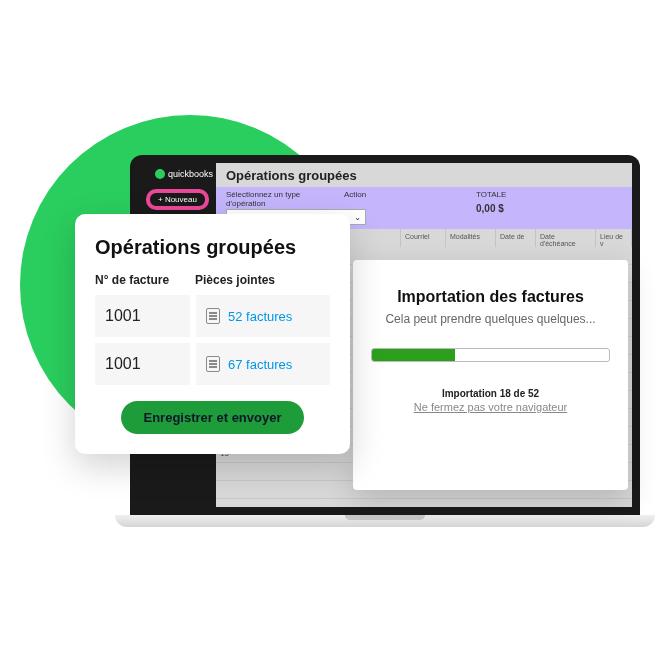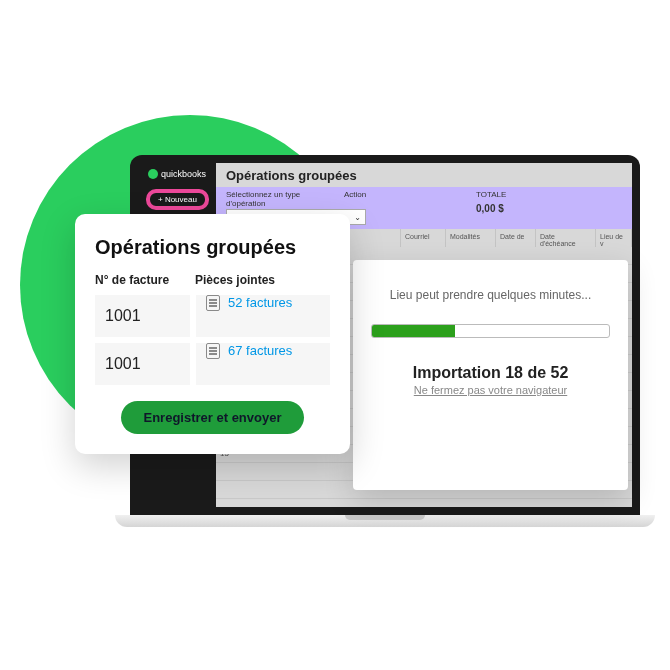--- a/index.html
+++ b/index.html
@@ -64,21 +64,21 @@
     border-radius: 0 0 6px 6px;
   }
   .app-sidebar {
     position: absolute;
     left: 0; top: 0; bottom: 0;
     width: 78px;
     background: #1a1a1a;
   }
   .qb-logo {
     position: absolute;
-    left: 10px;
+    left: 17px;
     top: 6px;
     color: #fff;
     font-size: 9px;
     display: flex;
     align-items: center;
     gap: 3px;
   }
   .qb-logo .dot {
     width: 10px; height: 10px;
     border-radius: 50%;
@@ -161,21 +161,21 @@
   }
   .tbl-head .c1 { width: 100px; }
   .tbl-cell-row {
     display:flex; align-items:center; height:42px;
   }
   .tbl-cell-row .c1 {
     width: 95px; font-size:16px; color:#222; padding-left:10px;
     background:#f6f6f6; height:100%; display:flex; align-items:center; margin-right:6px;
   }
   .tbl-cell-row .c2 {
-    flex:1; background:#f6f6f6; height:100%; display:flex; align-items:flex-start; gap:8px; padding-left:10px;
+    flex:1; background:#f6f6f6; height:100%; display:flex; align-items:center; gap:8px; padding-left:10px;
   }
   .gap { height:6px; }
   .doc-icon {
     width:14px; height:16px; border:1.5px solid #8a8a8a; border-radius:2px;
     position:relative; display:inline-block;
   }
   .doc-icon::before {
     content:""; position:absolute; top:3px; left:2px; right:2px; height:1.5px; background:#8a8a8a;
     box-shadow: 0 3px 0 #8a8a8a, 0 6px 0 #8a8a8a;
   }
@@ -213,21 +213,21 @@
   .card-import .sub {
     font-size:12px; color:#666; margin-bottom:22px;
   }
   .progress-track {
     width:100%; height:14px; border:1px solid #bbb; border-radius:3px; overflow:hidden;
     background:#fff; margin-bottom:26px;
   }
   .progress-fill {
     height:100%; background:#2ca01c; width:35%;
   }
-  .import-count { font-size:16px; font-weight:700; color:#222; margin-bottom:2px;}
+  .import-count { font-size:10px; font-weight:700; color:#222; margin-bottom:2px;}
   .import-note { font-size:11px; color:#888;text-decoration:underline; }
 </style>
 </head>
 <body>
 
 <div class="green-circle"></div>
 
 <div class="laptop">
   <div class="laptop-screen">
     <div class="laptop-inner">
@@ -307,19 +307,20 @@
     <div class="c1">1001</div>
     <div class="c2">
       <span class="doc-icon"></span>
       <span class="link-text">67 factures</span>
     </div>
   </div>
   <button class="save-btn">Enregistrer et envoyer</button>
 </div>
 
 <div class="card-import">
-  <div class="sub">Lieu peut prendre quelques minutes...</div>
+  <h3>Importation des factures</h3>
+  <div class="sub">Cela peut prendre quelques quelques...</div>
   <div class="progress-track">
     <div class="progress-fill" style="width: 35%;"></div>
   </div>
   <div class="import-count">Importation 18 de 52</div>
   <div class="import-note">Ne fermez pas votre navigateur</div>
 </div>
 
 </body></html>

